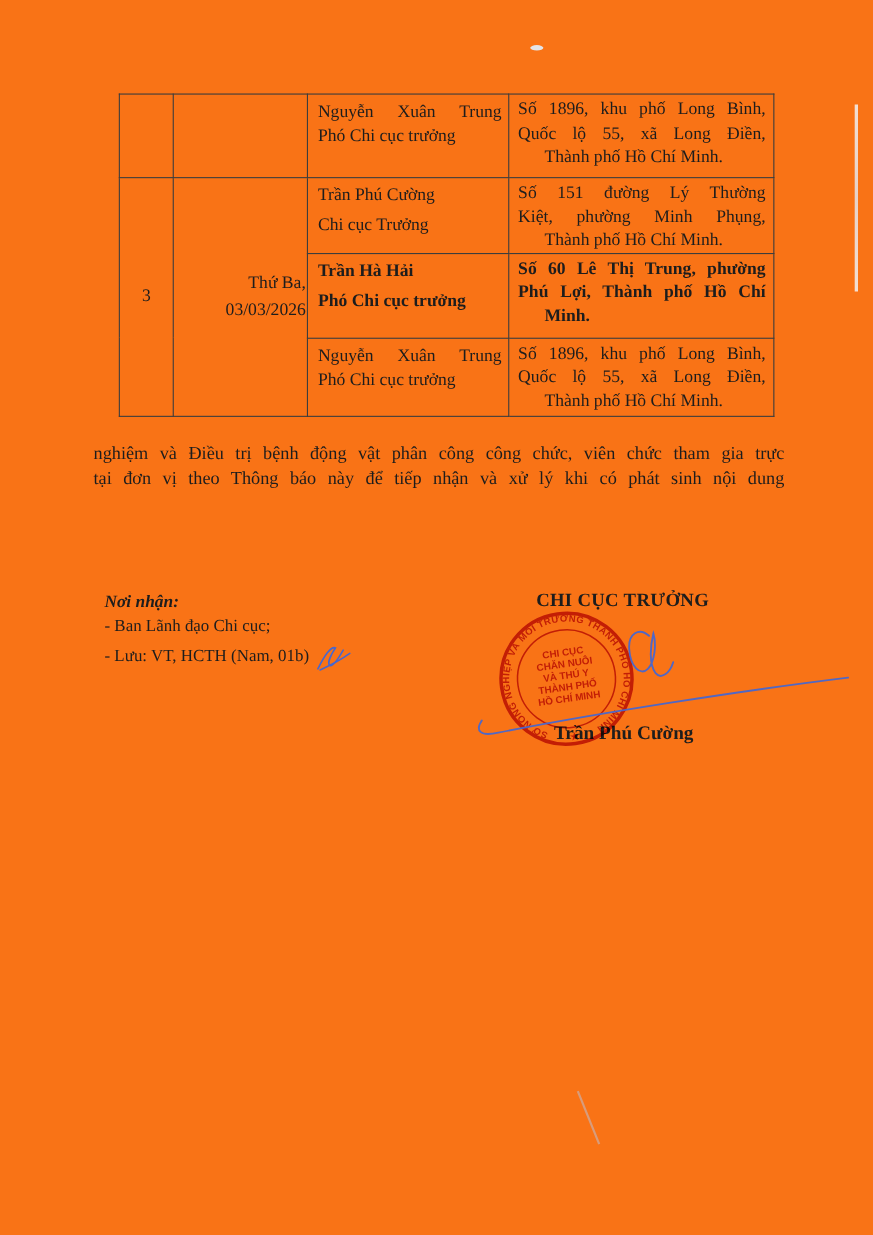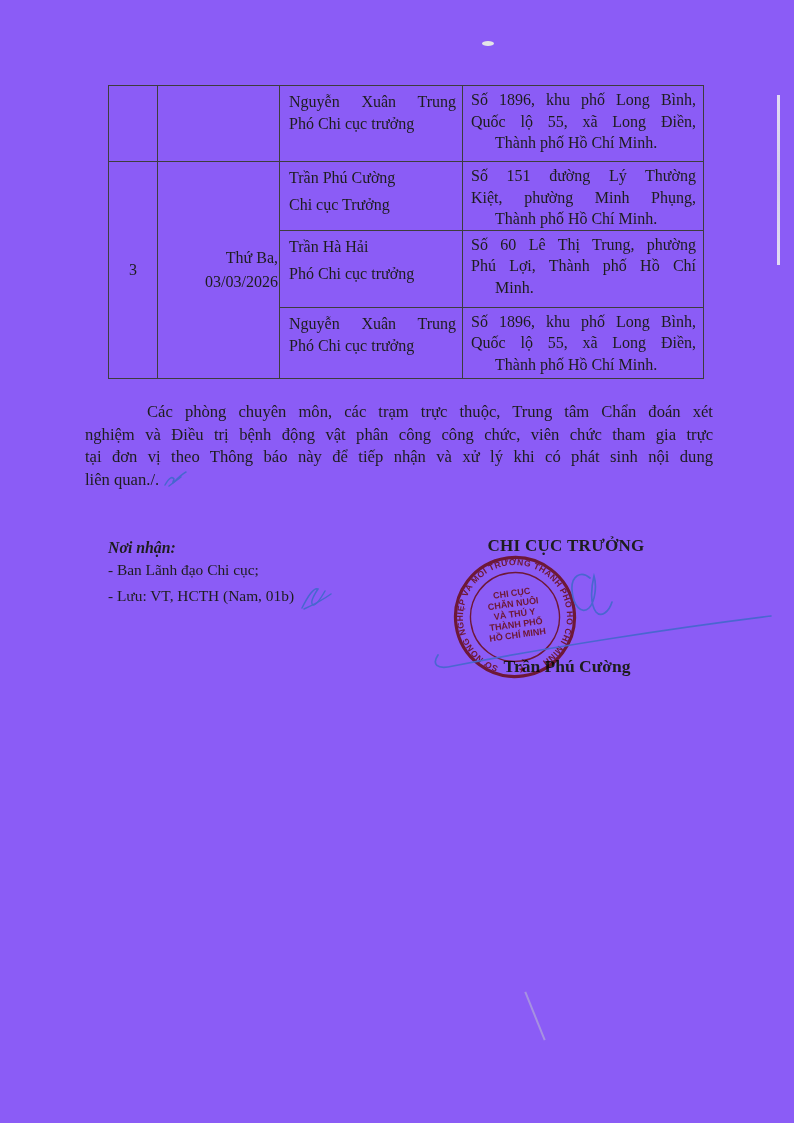--- a/index.html
+++ b/index.html
@@ -1,46 +1,46 @@
 <!DOCTYPE html>
 <html><head>
 <meta charset="utf-8">
 <style>
   html,body{margin:0;padding:0;background:#ffffff;}
   .page{
-    position:relative;width:794px;height:1123px;background:#8b5cf6;
+    position:relative;width:794px;height:1123px;background:#f97316;
     font-family:"Liberation Serif",serif;color:#1d1d1d;overflow:hidden;
   }
 
   
   table.duty{
     position:absolute;left:108px;top:85px;width:595px;
     border-collapse:collapse;table-layout:fixed;
     font-size:16px;color:#1d1d1d;
   }
   table.duty td{border:1px solid #3d3d3d;overflow:hidden;}
   td.c-stt{text-align:center;vertical-align:middle;}
   td.c-day{text-align:right;vertical-align:middle;line-height:24px;}
   td.c-name{vertical-align:top;padding:5px 6px 0 9px;line-height:22px;}
   td.c-addr{vertical-align:top;padding:3px 7px 0 8px;line-height:21.5px;}
-  tr.rA{height:76px;} tr.rB1{height:68px;} tr.rB2{height:77px;} tr.rB3{height:71px;}
+  tr.rA{height:76px;} tr.rB1{height:68px;} tr.rB2{height:77px;font-weight:bold;} tr.rB3{height:71px;}
   .jname{text-align:justify;text-align-last:justify;}
   .t-gap{margin-top:5px;}
   .aline{text-align:justify;text-align-last:justify;}
   .aline-last{text-align:left;text-align-last:auto;margin-left:24px;}
 
   
   .para{position:absolute;left:85px;top:401px;width:628px;font-size:16.6px;line-height:22.6px;}
   .pline{text-align:justify;text-align-last:justify;}
   .pline-first{padding-left:62px;}
   .pline-last{text-align:left;text-align-last:auto;}
   .ink-inline{vertical-align:-4px;margin-left:3px;}
 
   
-  .recipients{position:absolute;left:95px;top:537px;font-size:15.4px;line-height:22.4px;color:#1d1d1d;margin-left:13px;}
+  .recipients{position:absolute;left:95px;top:537px;font-size:15.4px;line-height:22.4px;color:#1d1d1d;}
   .recipients .hdr{font-weight:bold;font-style:italic;font-size:15.8px;}
   .lu-ink{vertical-align:-11px;margin-left:4px;}
 
   
   .sig-title{position:absolute;left:451px;top:536px;width:230px;text-align:center;
     font-weight:bold;font-size:17px;letter-spacing:.3px;z-index:2;}
   .signer{position:absolute;left:467px;top:656px;width:200px;text-align:center;
     font-weight:bold;font-size:17.5px;z-index:2;}
   .stamp{position:absolute;left:452px;top:554px;width:126px;height:126px;
     transform:rotate(-8deg);z-index:3;mix-blend-mode:multiply;opacity:.95;}
@@ -118,31 +118,22 @@
       <td class="c-addr">
         <div class="aline">Số 1896, khu phố Long Bình,</div>
         <div class="aline">Quốc lộ 55, xã Long Điền,</div>
         <div class="aline-last">Thành phố Hồ Chí Minh.</div>
       </td>
     </tr>
   </tbody>
     </table>
 
   <div class="para">
-    <div class="pline pline-first">Các phòng chuyên môn, các trạm trực thuộc, Trung tâm Chẩn đoán xét</div>
     <div class="pline">nghiệm và Điều trị bệnh động vật phân công công chức, viên chức tham gia trực</div>
     <div class="pline">tại đơn vị theo Thông báo này để tiếp nhận và xử lý khi có phát sinh nội dung</div>
-    <div class="pline-last">
-      <span>liên quan./.</span><svg class="ink-inline" width="26" height="20" viewBox="0 0 26 20">
-          <g fill="none" stroke="#4767cf" stroke-width="1.5" stroke-linecap="round">
-            <path d="M 3,16 C 7,9 10,7 12,10 C 11,13 10,15 12,13 C 16,9 20,5 24,3"></path>
-            <path d="M 7,17 L 19,8"></path>
-          </g>
-        </svg>
-    </div>
   </div>
 
   <div class="recipients">
     <div class="hdr">Nơi nhận:</div>
     <div>- Ban Lãnh đạo Chi cục;</div>
     <div>
       <span>- Lưu: VT, HCTH (Nam, 01b)</span><svg class="lu-ink" width="36" height="30" viewBox="0 0 36 30">
           <g fill="none" stroke="#4767cf" stroke-width="1.5" stroke-linecap="round">
             <path d="M 4,26 C 10,14 16,5 20,7 C 16,13 12,21 15,23 C 18,24 23,16 27,9"></path>
             <path d="M 6,27 C 15,23 26,17 33,12"></path>

